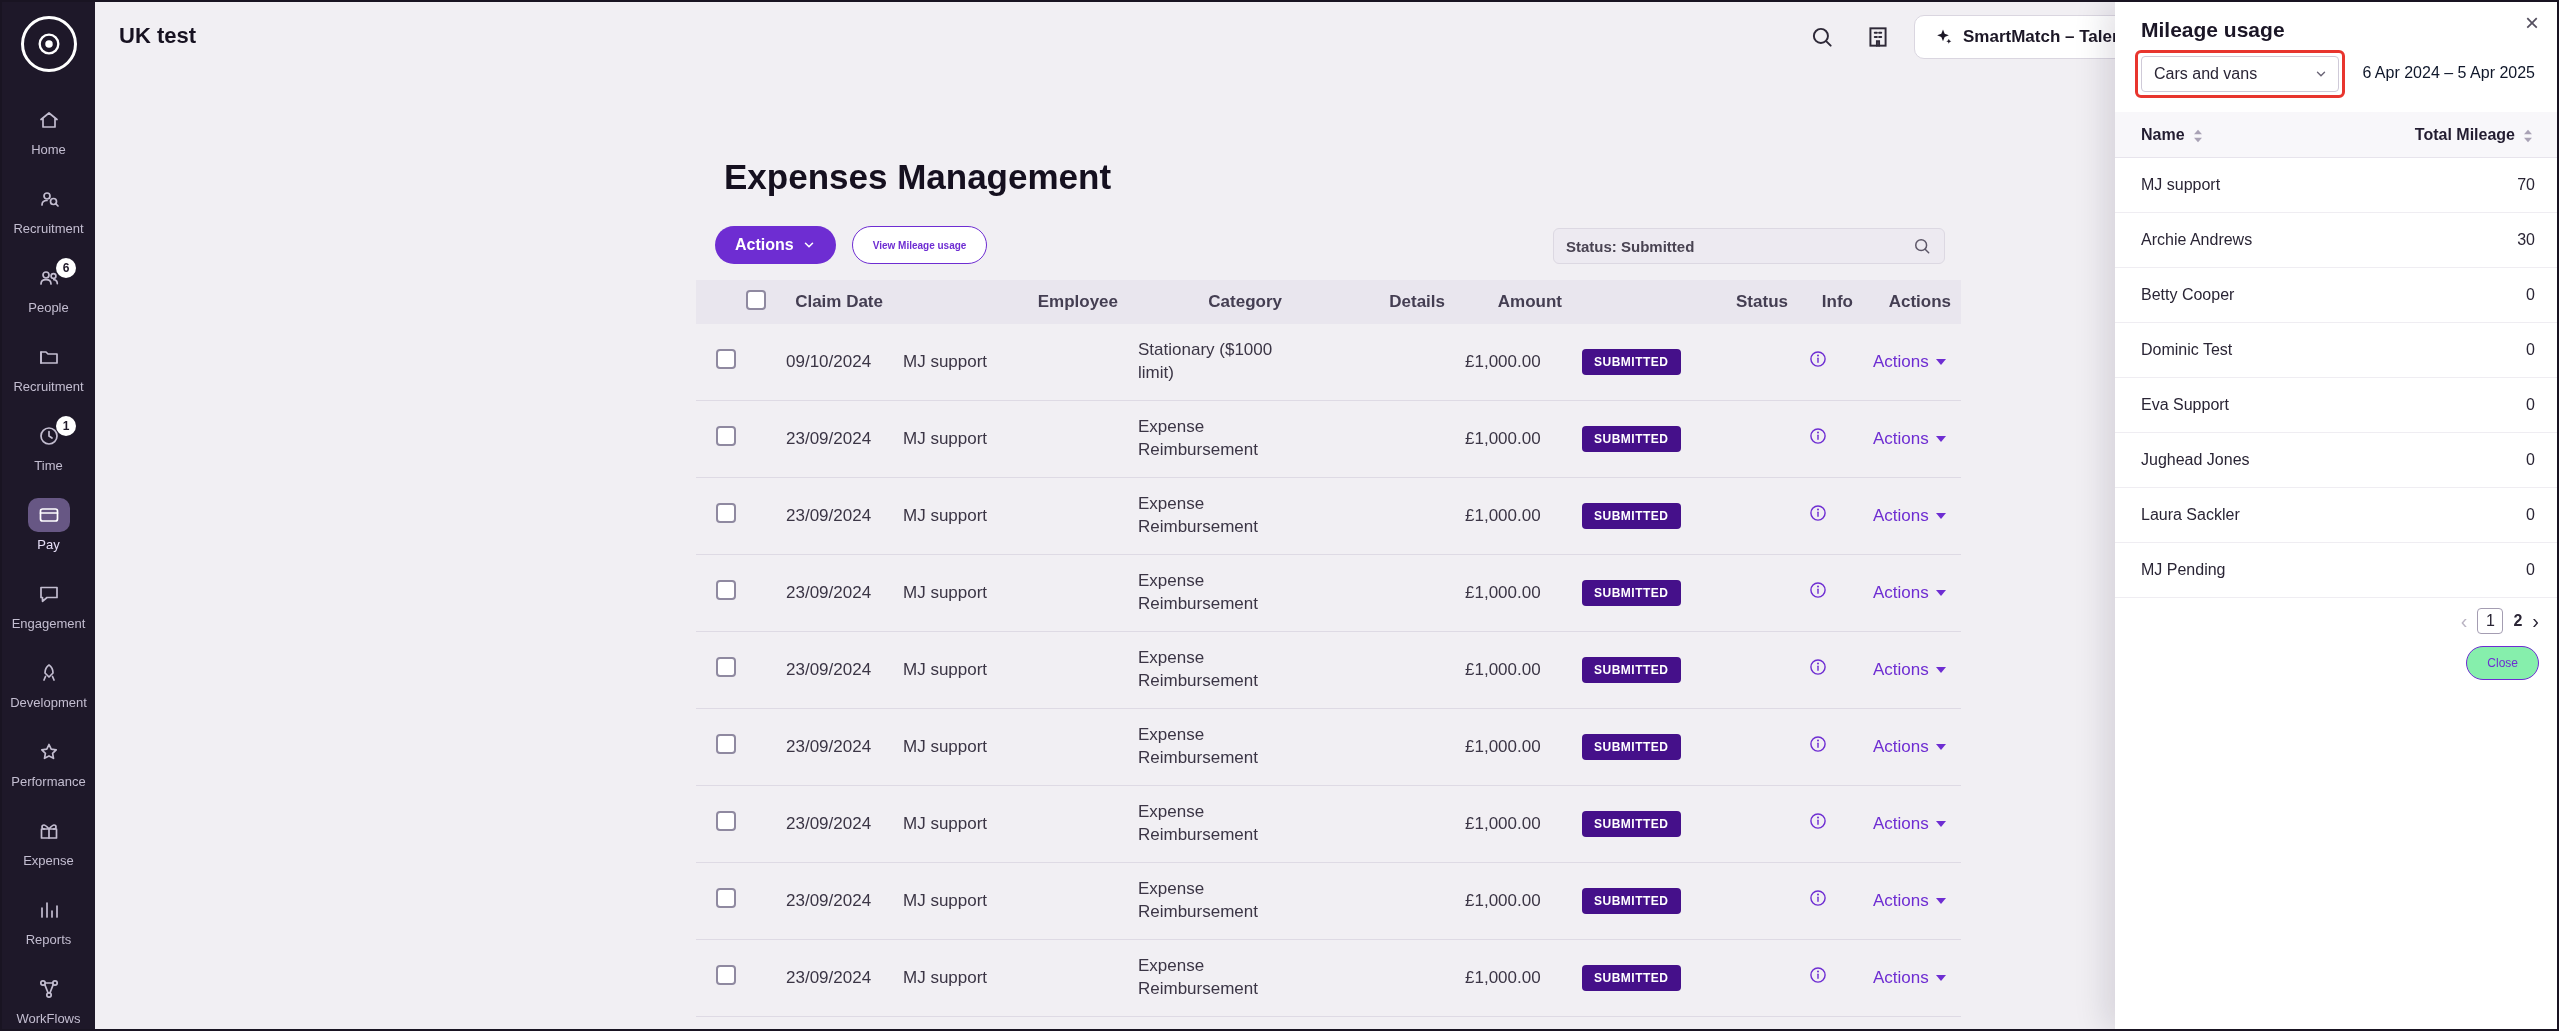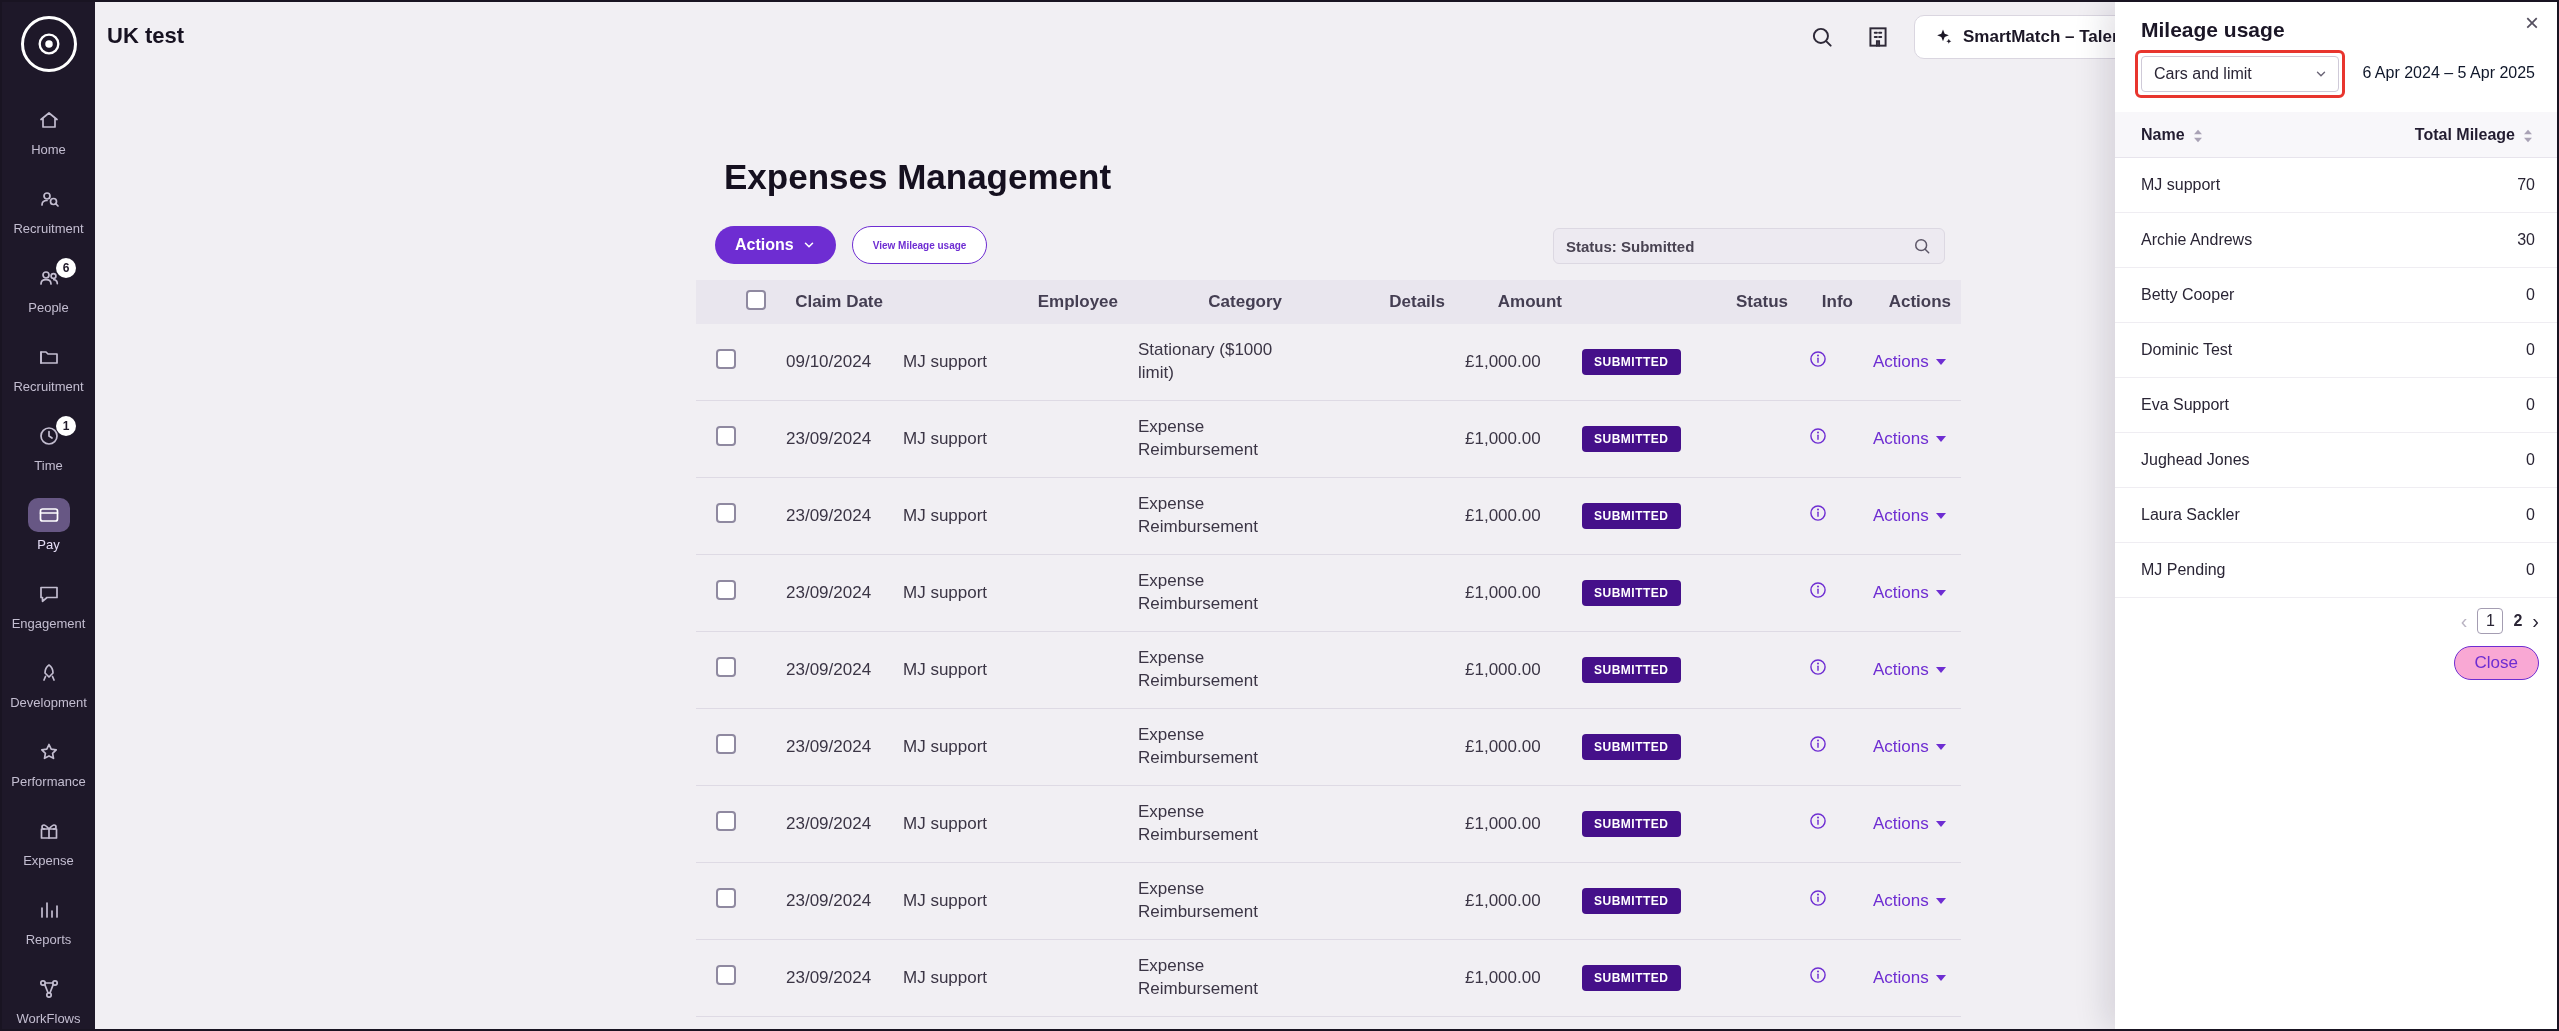--- a/index.html
+++ b/index.html
@@ -19,21 +19,21 @@
   .nav-item.active{color:#e6def7;}
   .nav-label{font-size:13px;}
   .nav-icon svg{width:24px;height:24px;stroke:currentColor;fill:none;stroke-width:1.7;
                 stroke-linecap:round;stroke-linejoin:round;display:block;}
   .nav-badge{position:absolute;top:10px;left:54px;min-width:20px;height:20px;border-radius:10px;
              background:#ffffff;color:#1e1829;font-size:12px;font-weight:700;
              display:flex;align-items:center;justify-content:center;padding:0 5px;box-sizing:border-box;}
 
   
   .topbar{position:absolute;left:93px;top:0;right:0;height:68px;display:flex;align-items:center;z-index:1;}
-  .app-title{margin-left:12px;font-size:22px;font-weight:700;color:#171221;}
+  .app-title{margin-left:24px;font-size:22px;font-weight:700;color:#171221;}
   .topbar-cluster{position:absolute;left:1707px;top:13px;height:44px;display:flex;align-items:center;gap:16px;}
   .icon-btn{width:40px;height:40px;display:flex;align-items:center;justify-content:center;color:#2e2937;cursor:pointer;}
   .icon-btn svg{width:26px;height:26px;stroke:currentColor;fill:none;stroke-width:1.8;stroke-linecap:round;}
   .smartmatch-btn{height:44px;width:320px;display:flex;align-items:center;gap:10px;padding:0 18px;
                   background:#fff;border:1px solid #dad6e0;border-radius:10px;font-size:17px;font-weight:700;
                   color:#1c1726;white-space:nowrap;overflow:hidden;box-sizing:border-box;cursor:pointer;}
 
   
   .page-heading{position:absolute;left:722px;top:132px;font-size:35px;font-weight:800;color:#15101f;}
   .toolbar{position:absolute;left:713px;top:224px;display:flex;gap:16px;align-items:center;}
@@ -81,21 +81,21 @@
   .panel-row{height:55px;display:flex;align-items:center;justify-content:space-between;padding:0 26px;
              border-bottom:1px solid #efedf2;font-size:16px;color:#2a2535;box-sizing:border-box;}
   .pagination{position:absolute;right:22px;top:606px;display:flex;align-items:center;gap:10px;
               font-size:16px;color:#2a2535;}
   .page-prev{color:#b9b3c2;font-size:20px;cursor:pointer;}
   .page-next{color:#2a2535;font-size:20px;cursor:pointer;}
   .page-current{min-width:26px;height:26px;border:1px solid #a49db2;border-radius:4px;display:flex;
                 align-items:center;justify-content:center;cursor:pointer;box-sizing:border-box;}
   .page-other{font-weight:700;cursor:pointer;}
   .panel-close-btn{position:absolute;right:22px;top:644px;height:34px;padding:0 20px;border:1.5px solid #6e2dd2;
-                   color:#6e2dd2;background:#f9a8d4;border-radius:17px;font-size:17px;display:flex;
+                   color:#6e2dd2;background:#86efac;border-radius:17px;font-size:12px;display:flex;
                    align-items:center;cursor:pointer;font-family:inherit;}
 </style>
 </head>
 <body>
 
 <div class="page">
 
   <nav class="sidebar">
     <div class="logo">
       <svg width="28" height="28" viewBox="0 0 24 24">
@@ -515,21 +515,21 @@
         </tr>
       </tbody>
   </table>
 
   <aside class="panel">
     <div class="panel-title">Mileage usage</div>
     <div class="panel-close">×</div>
 
     <div class="red-box">
       <div class="vehicle-select">
-        <span>Cars and limit</span>
+        <span>Cars and vans</span>
         <span style="display:inline-flex;">
           <svg width="14" height="14" viewBox="0 0 16 16">
               <path d="M4 6l4 4 4-4" stroke="#6a6476" fill="none" stroke-width="1.6" stroke-linecap="round"></path>
             </svg>
         </span>
       </div>
     </div>
     <div class="date-range">6 Apr 2024 – 5 Apr 2025</div>
 
     <div class="panel-head">

